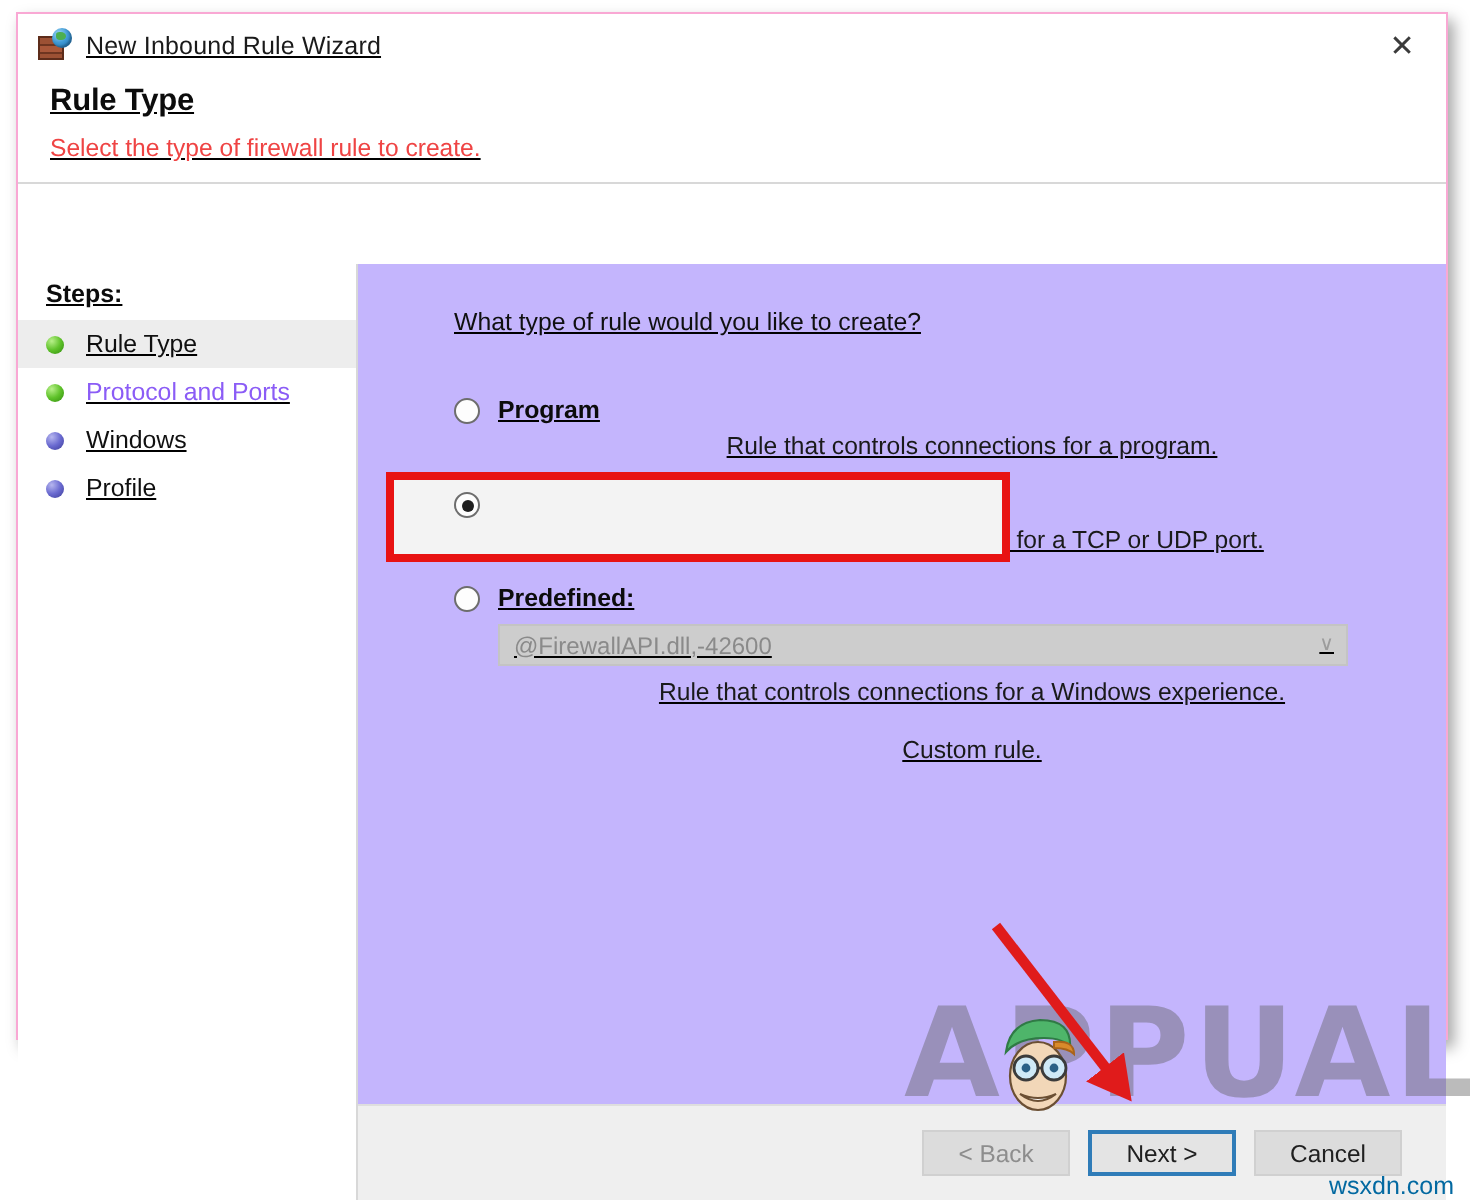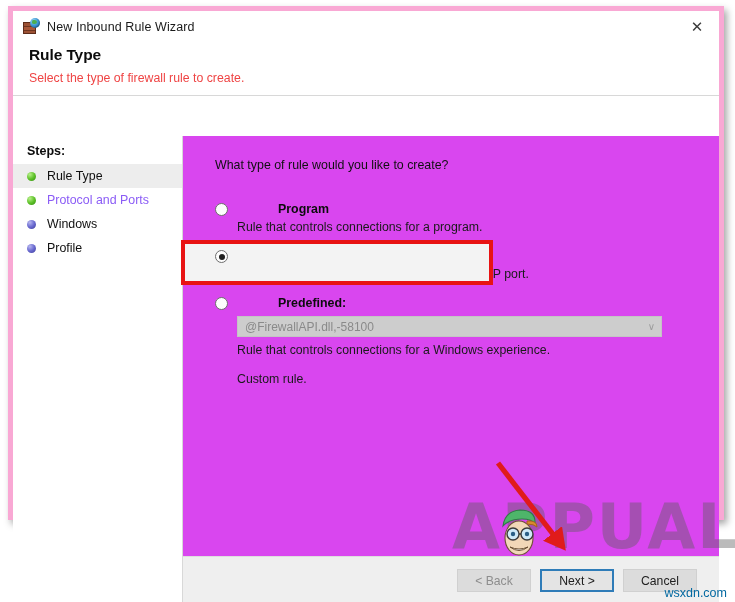--- a/index.html
+++ b/index.html
@@ -17,23 +17,24 @@
   }
 
   
   #wizard-window {
     position: absolute;
     left: 8px;
     top: 6px;
     width: 716px;
     height: 514px;
     background: #ffffff;
-    border: 5px solid #f9a8d4;
+    border: 1px solid #f9a8d4;
     box-sizing: border-box;
     box-shadow: 3px 4px 7px rgba(0,0,0,0.35);
+    text-decoration: underline;
   }
 
   
   #title-bar {
     position: relative;
     height: 31px;
     background: #ffffff;
     display: flex;
     align-items: center;
     padding-left: 10px;
@@ -155,39 +156,38 @@
   }
   .step-bullet.blue {
     background: radial-gradient(circle at 32% 28%, #b6b6ef 0%, #6a6ad0 50%, #3b3b97 100%);
   }
   .step-label.link {
     color: #8b5cf6;
   }
 
   #content-pane {
     flex: 1 1 auto;
-    background: #d946ef;
-    position: relative;
-    padding: 22px 0 0 32px;
+    background: #c4b5fd;
+    position: relative;
+    padding: 22px 0 0 48px;
     box-sizing: border-box;
   }
   #content-question {
     font-size: 12.4px;
     color: #101010;
     margin: 0 0 30px 0;
   }
 
   .option-block {
     position: relative;
     margin-bottom: 15px;
   }
   .option-head {
     display: flex;
     align-items: center;
-    gap: 41px;
   }
   .radio {
     width: 13px;
     height: 13px;
     border-radius: 50%;
     border: 1px solid #6d6d6d;
     background: #fdfdfd;
     box-sizing: border-box;
     margin-right: 9px;
     margin-top: 1px;
@@ -206,20 +206,21 @@
   }
   .option-title {
     font-size: 12.4px;
     font-weight: bold;
     color: #0c0c0c;
   }
   .option-desc {
     font-size: 12.3px;
     color: #1a1a1a;
     margin: 4px 0 0 22px;
+    text-align: center;
   }
 
   
   #port-highlight {
     position: absolute;
     left: -34px;
     top: -9px;
     width: 312px;
     height: 45px;
     border: 4px solid #e81313;
@@ -397,21 +398,21 @@
         </div>
         <div class="option-desc">Rule that controls connections for a TCP or UDP port.</div>
       </div>
 
       <div class="option-block">
         <div class="option-head">
           <span class="radio"></span>
           <span class="option-title">Predefined:</span>
         </div>
         <div id="predefined-select">
-          <span>@FirewallAPI.dll,-58100</span>
+          <span>@FirewallAPI.dll,-42600</span>
           <span id="predefined-chevron">∨</span>
         </div>
         <div class="option-desc">Rule that controls connections for a Windows experience.</div>
       </div>
 
       <div class="option-block">
         <div class="option-desc">Custom rule.</div>
       </div>
 
       <div id="footer-bar">

